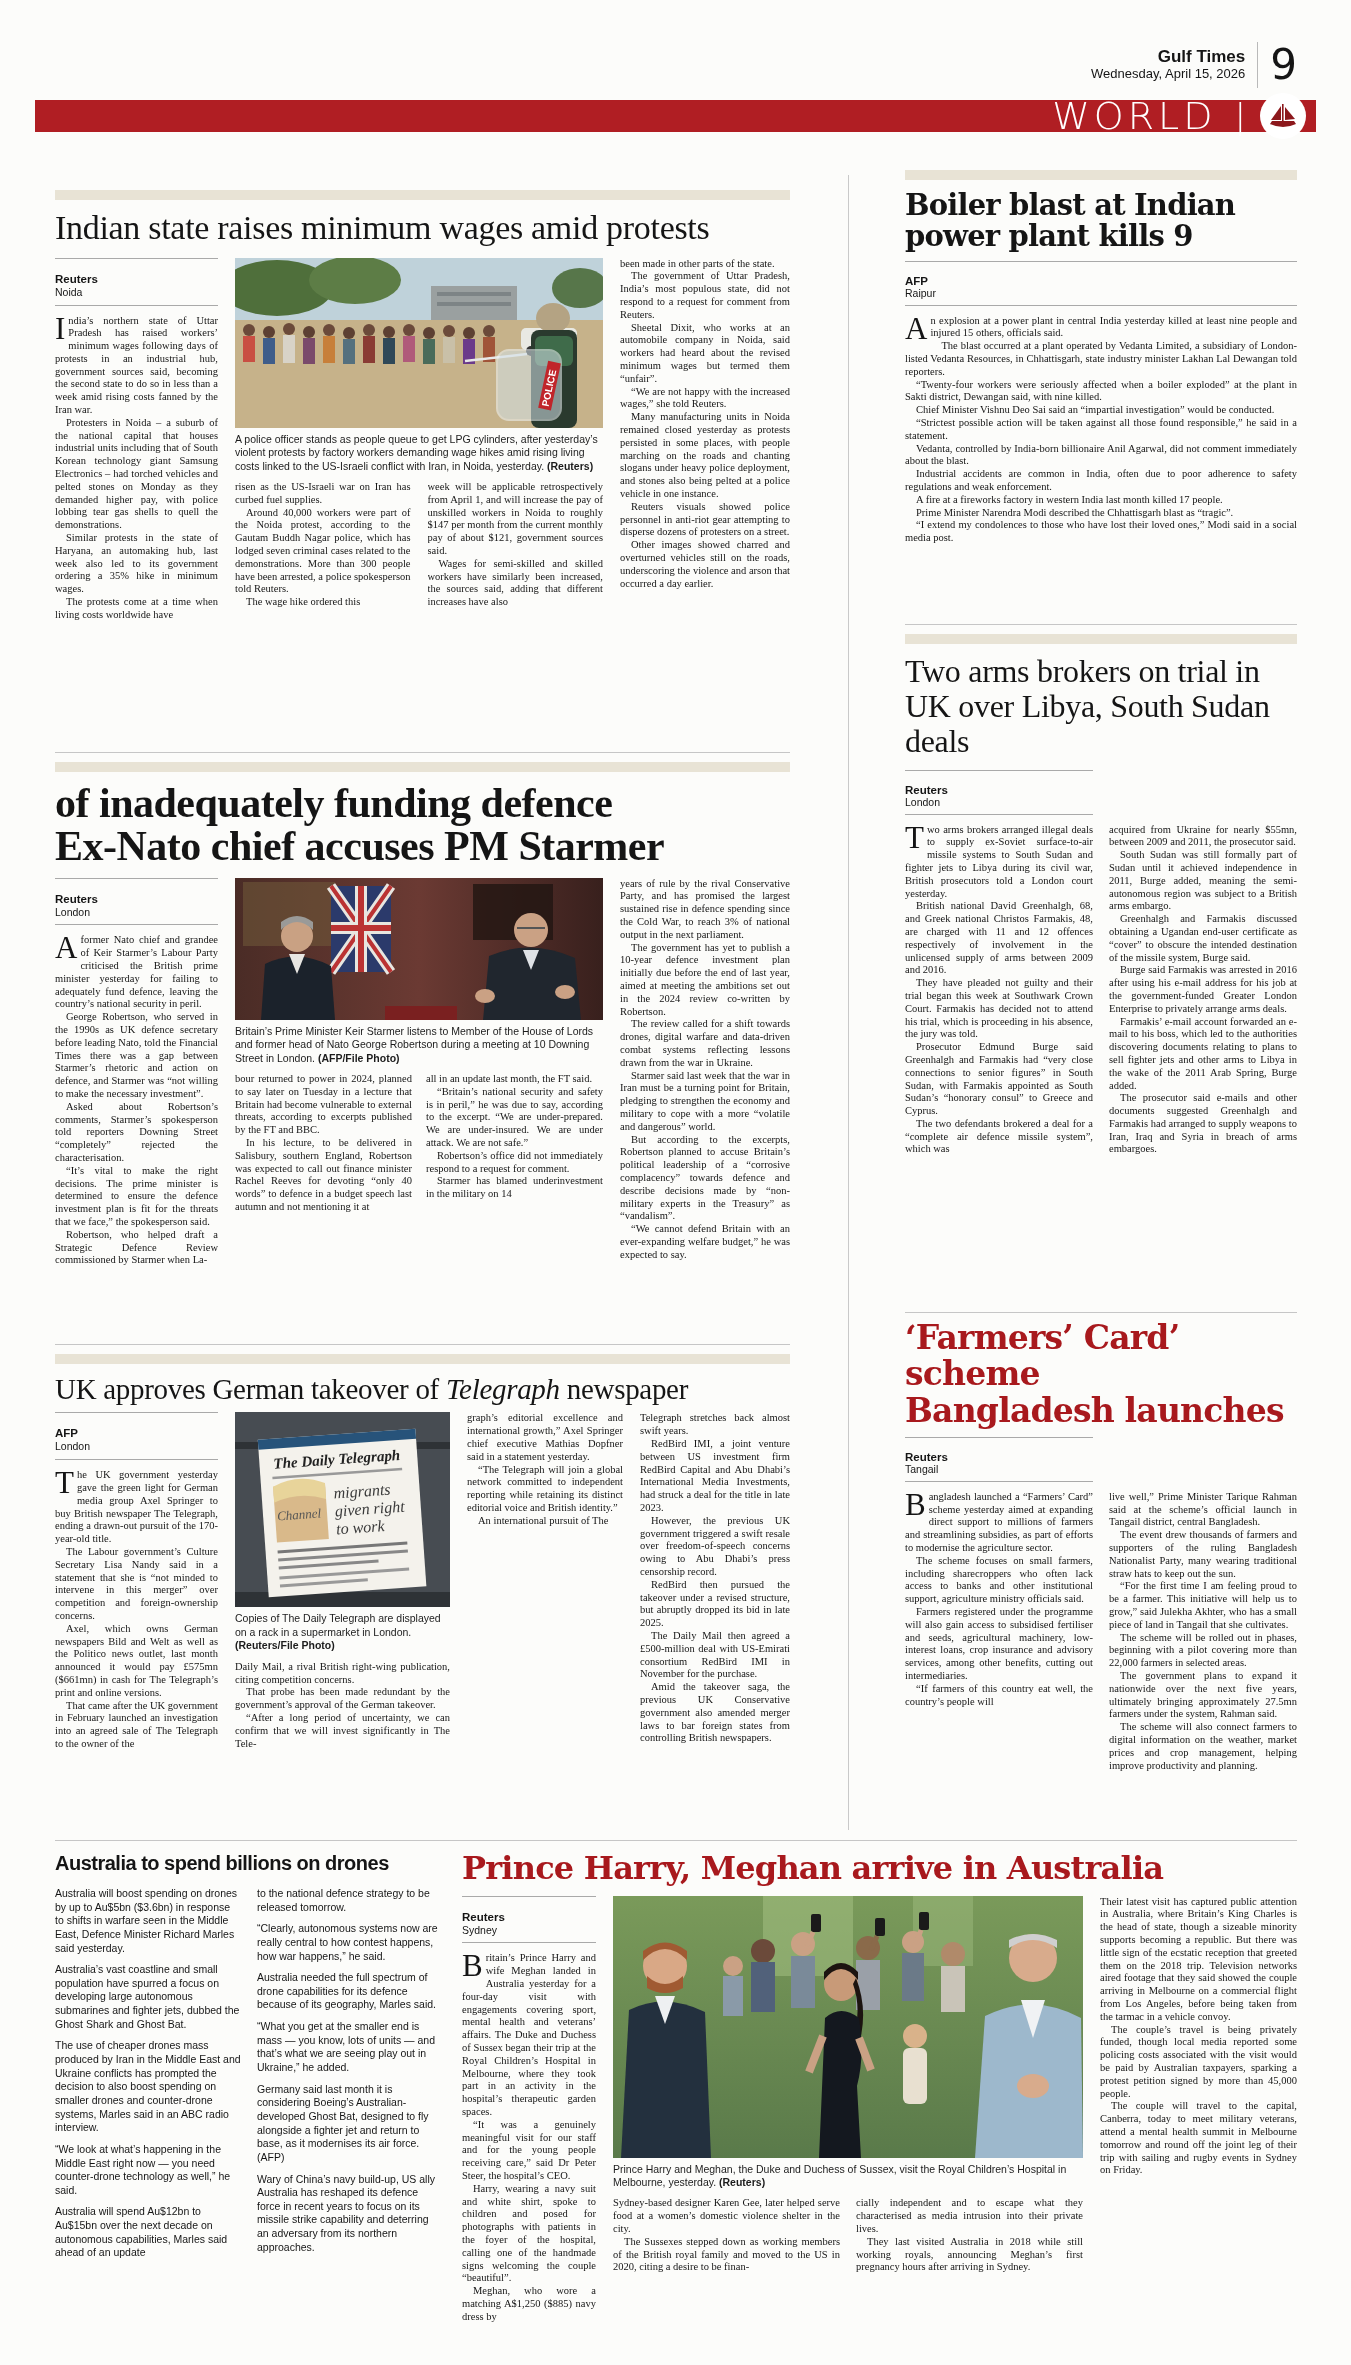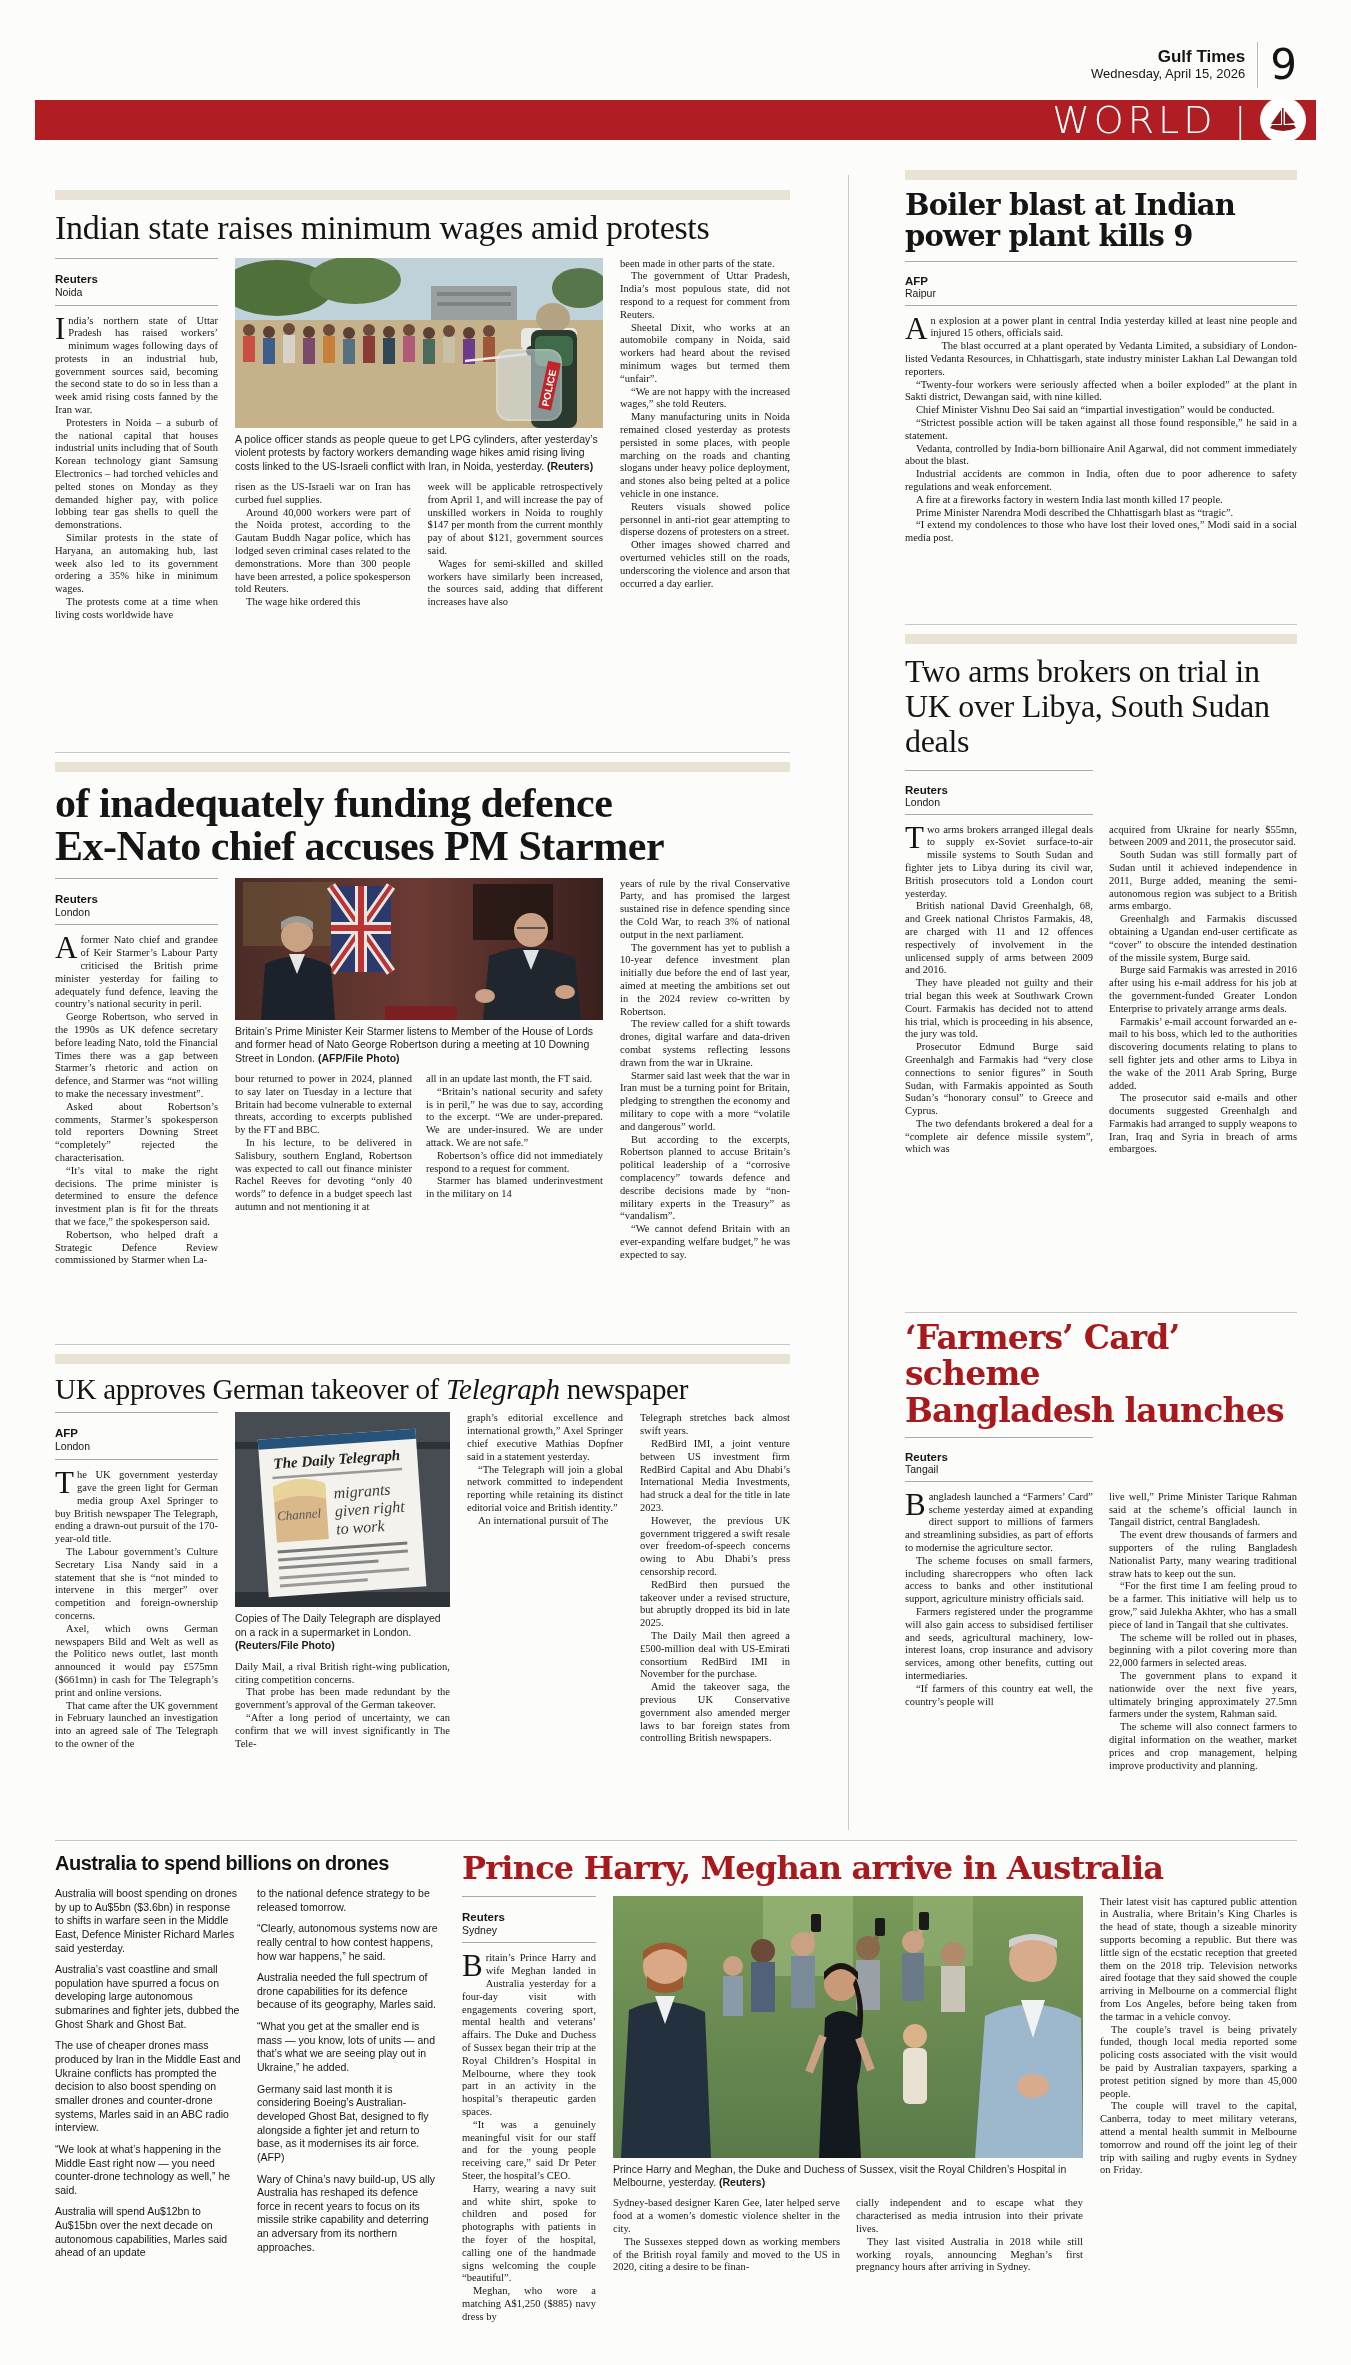--- a/index.html
+++ b/index.html
@@ -6,21 +6,21 @@
   #page { position:relative; width:1351px; height:2365px; margin:0 auto; background:#fcfcfa;
           font-family:"Liberation Serif",serif; color:#151515; overflow:hidden; }
   .abs { position:absolute; }
   
   .masthead { position:absolute; top:42px; right:54px; display:flex; align-items:center; gap:12px; }
   .masthead .mh-text { text-align:right; font-family:"Liberation Sans",sans-serif; }
   .mh-paper { font-size:17px; font-weight:bold; line-height:1.05; }
   .mh-date  { font-size:13px; line-height:1.2; }
   .mh-div   { width:1px; height:46px; background:#b9b9b9; }
   .mh-page  { font-family:"DejaVu Sans",sans-serif; font-size:42px; font-weight:400; line-height:1; }
-  .banner { position:absolute; top:100px; left:35px; width:1281px; height:40px; background:#b01e23;
+  .banner { position:absolute; top:100px; left:35px; width:1281px; height:32px; background:#b01e23;
             display:flex; align-items:center; justify-content:flex-end; padding-right:10px; box-sizing:border-box; }
   .banner .world { font-family:"DejaVu Sans",sans-serif; font-weight:200; font-size:38px; color:#fff;
                    letter-spacing:4px; line-height:1; }
   .banner .bar { color:#fff; font-size:34px; font-weight:100; margin:0 14px 0 18px; font-family:"DejaVu Sans",sans-serif; }
   .dhow-circle { width:46px; height:46px; border-radius:50%; background:#fff; display:flex; align-items:center; justify-content:center; }
   
   .hrule { position:absolute; height:1px; background:#c6c6c6; }
   .vrule { position:absolute; width:1px; background:#c9c9c9; }
   
   .kicker { height:10px; background:#e8e3d5; margin-bottom:10px; }

